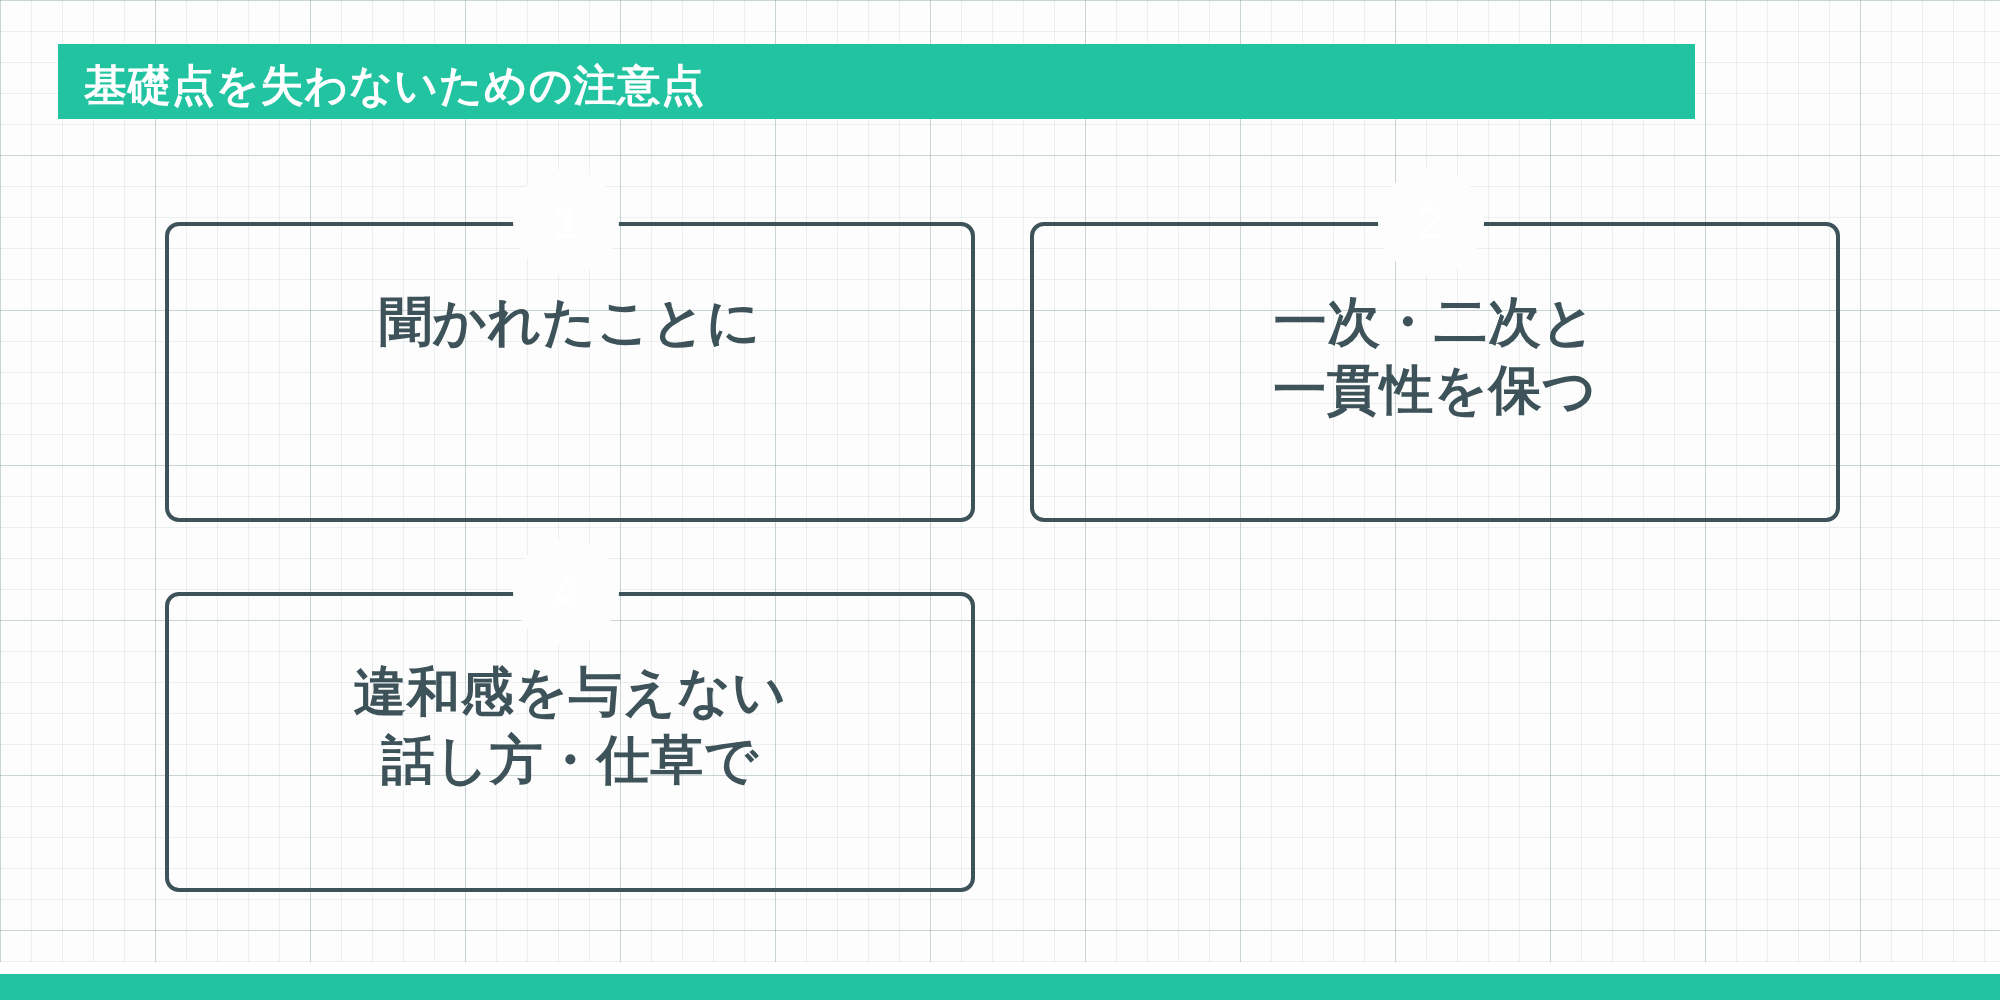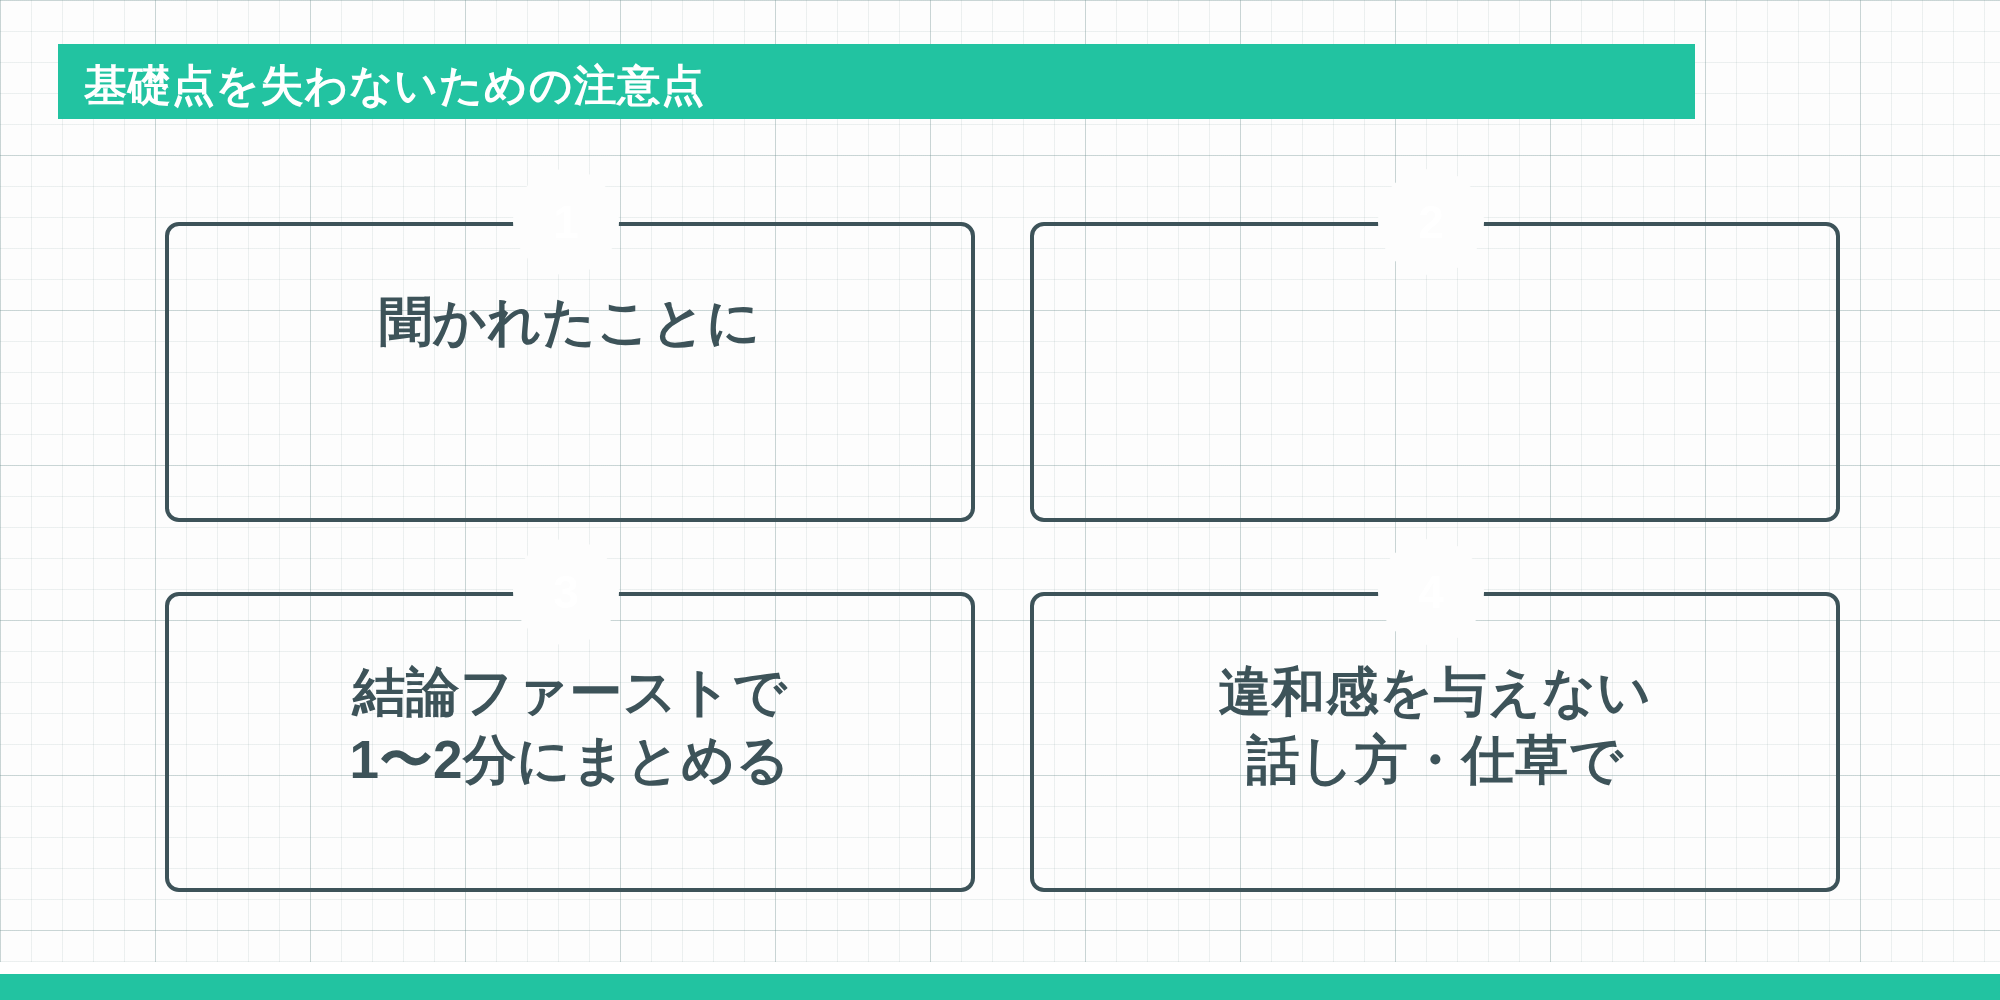--- a/index.html
+++ b/index.html
@@ -168,31 +168,26 @@
 
     <div class="card-slot slot-1">
       <div class="card">
         <div class="card-line">聞かれたことに</div>
       </div>
       <div class="badge">1</div>
     </div>
 
     <div class="card-slot slot-2">
       <div class="card">
+        <div class="card-line">一次・二次と</div>
+        <div class="card-line">一貫性を保つ</div>
       </div>
       <div class="badge">2</div>
     </div>
 
-    <div class="card-slot slot-3">
-      <div class="card">
-        <div class="card-line">結論ファーストで</div>
-        <div class="card-line">1〜2分にまとめる</div>
-      </div>
-      <div class="badge">3</div>
-    </div>
 
     <div class="card-slot slot-4">
       <div class="card">
         <div class="card-line">違和感を与えない</div>
         <div class="card-line">話し方・仕草で</div>
       </div>
       <div class="badge">4</div>
     </div>
 
   </div>

